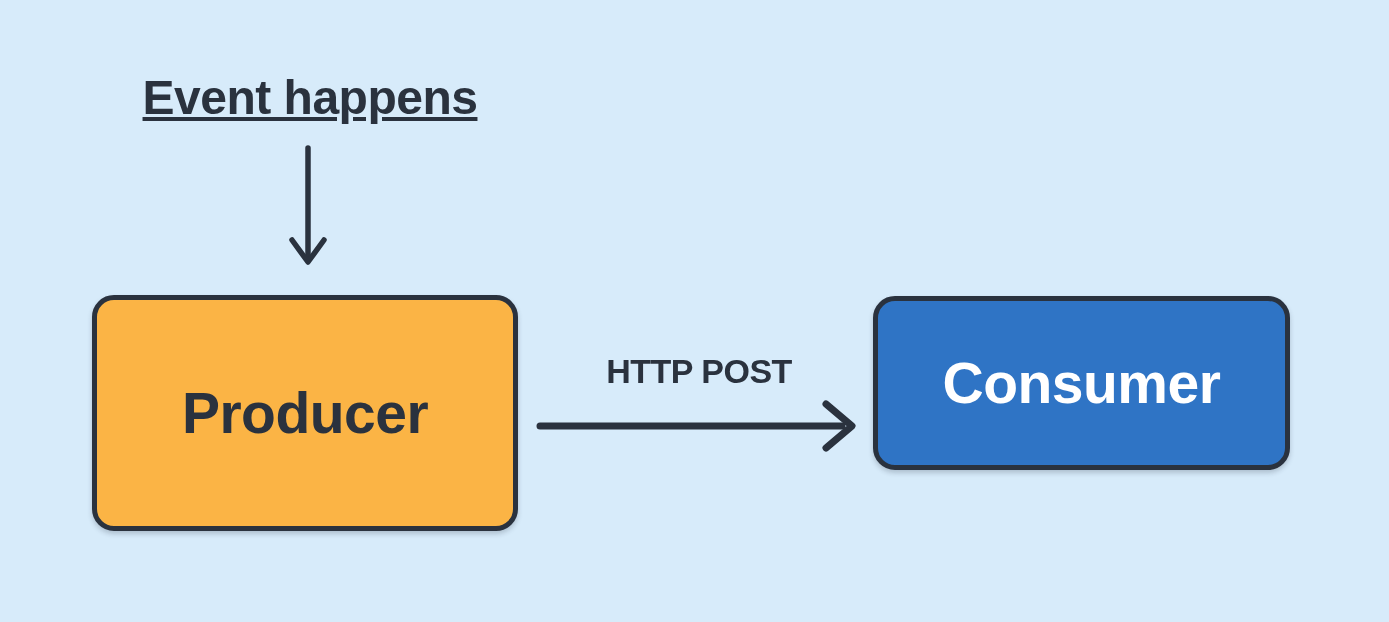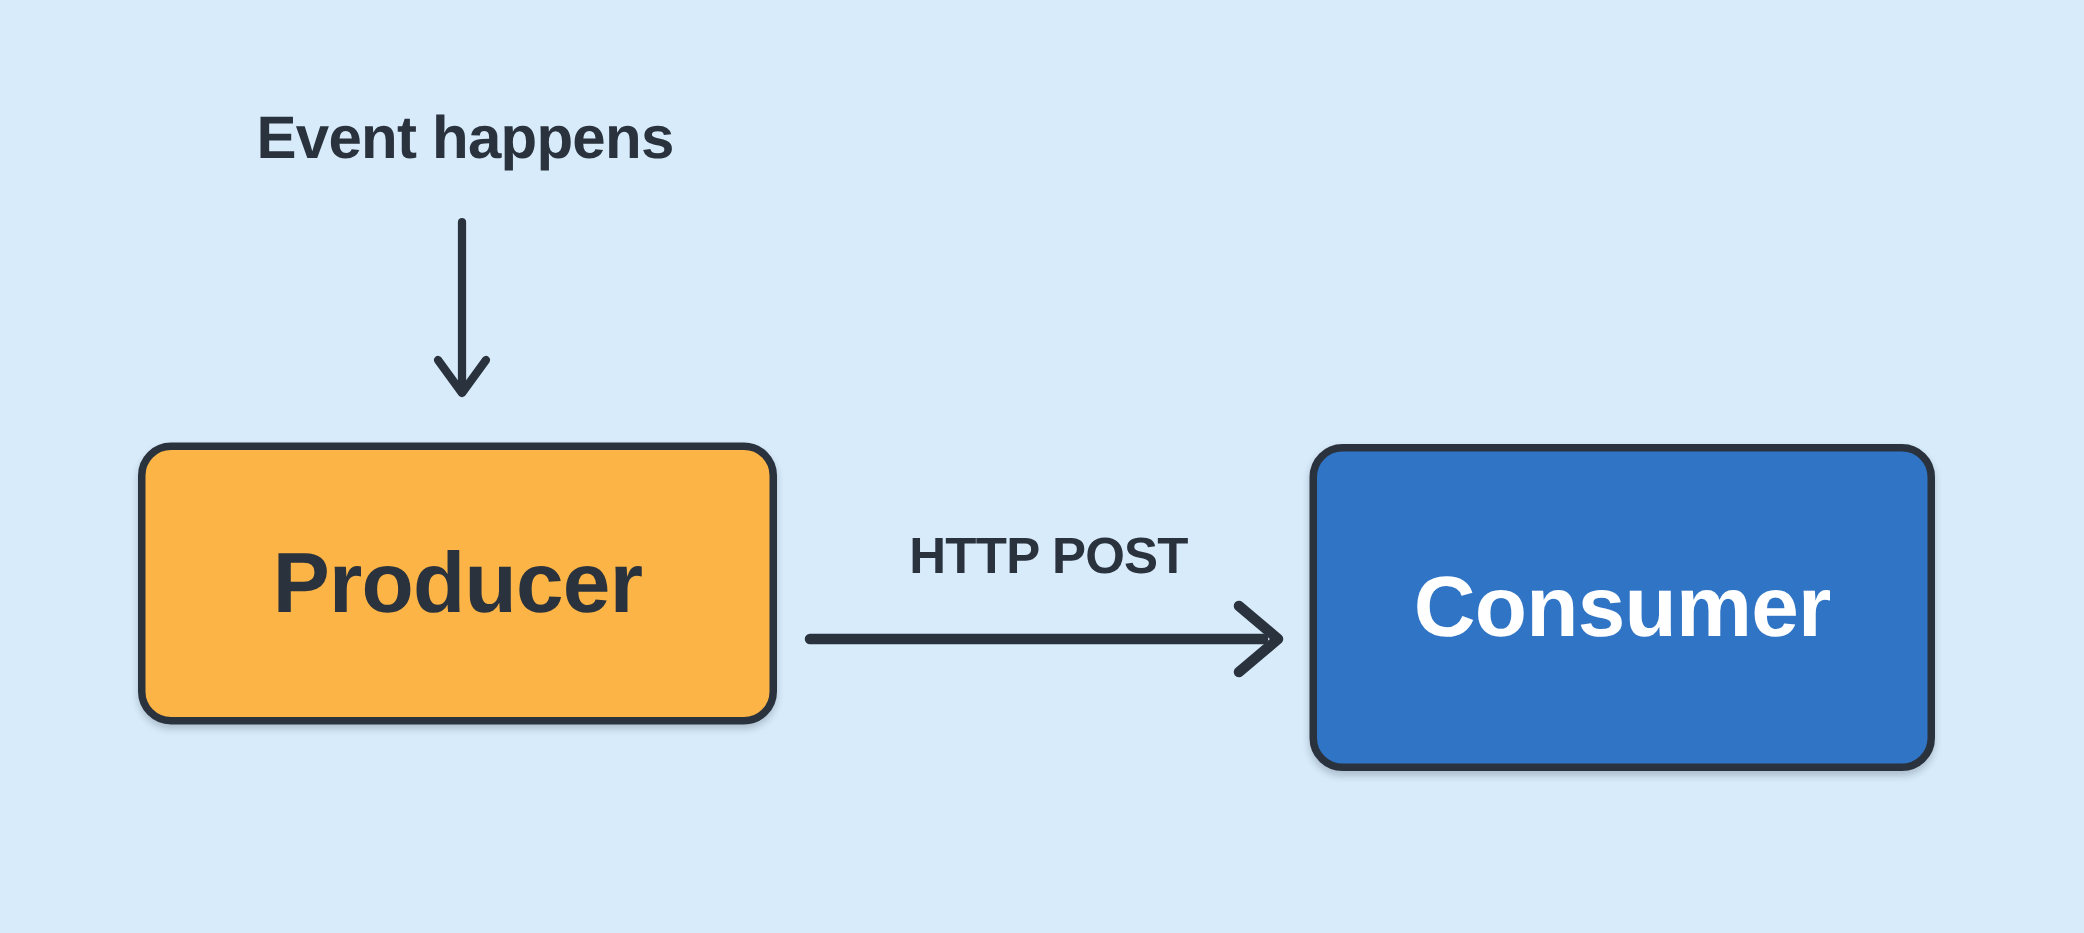--- a/index.html
+++ b/index.html
@@ -21,25 +21,26 @@
     width:1389px;
     height:622px;
     background:var(--background);
     overflow:hidden;
   }
   .annotation{
     position:absolute;
     top:70px;
     left:310px;
     transform:translateX(-50%);
-    font-size:40px;
+    font-size:48px;
     font-weight:700;
     letter-spacing:-0.5px;
     color:var(--label-dark);
     white-space:nowrap;
+    text-decoration:underline;
   }
   .edge-label{
     position:absolute;
     top:352px;
     left:699px;
     transform:translateX(-50%);
     font-size:34px;
     font-weight:700;
     letter-spacing:-0.5px;
     color:var(--label-dark);
@@ -58,29 +59,29 @@
   .node .node-label{
     font-size:57px;
     font-weight:700;
     letter-spacing:-0.5px;
     white-space:nowrap;
   }
   .node.producer{
     left:92px;
     top:295px;
     width:426px;
-    height:188px;
+    height:236px;
     background:var(--producer-fill);
   }
   .node.producer .node-label{color:var(--label-dark);}
   .node.consumer{
     left:873px;
     top:296px;
     width:417px;
-    height:218px;
+    height:174px;
     background:var(--consumer-fill);
   }
   .node.consumer .node-label{color:var(--label-light);}
   svg.arrow{
     position:absolute;
     overflow:visible;
   }
   svg.arrow path{
     fill:none;
     stroke:var(--arrow);

